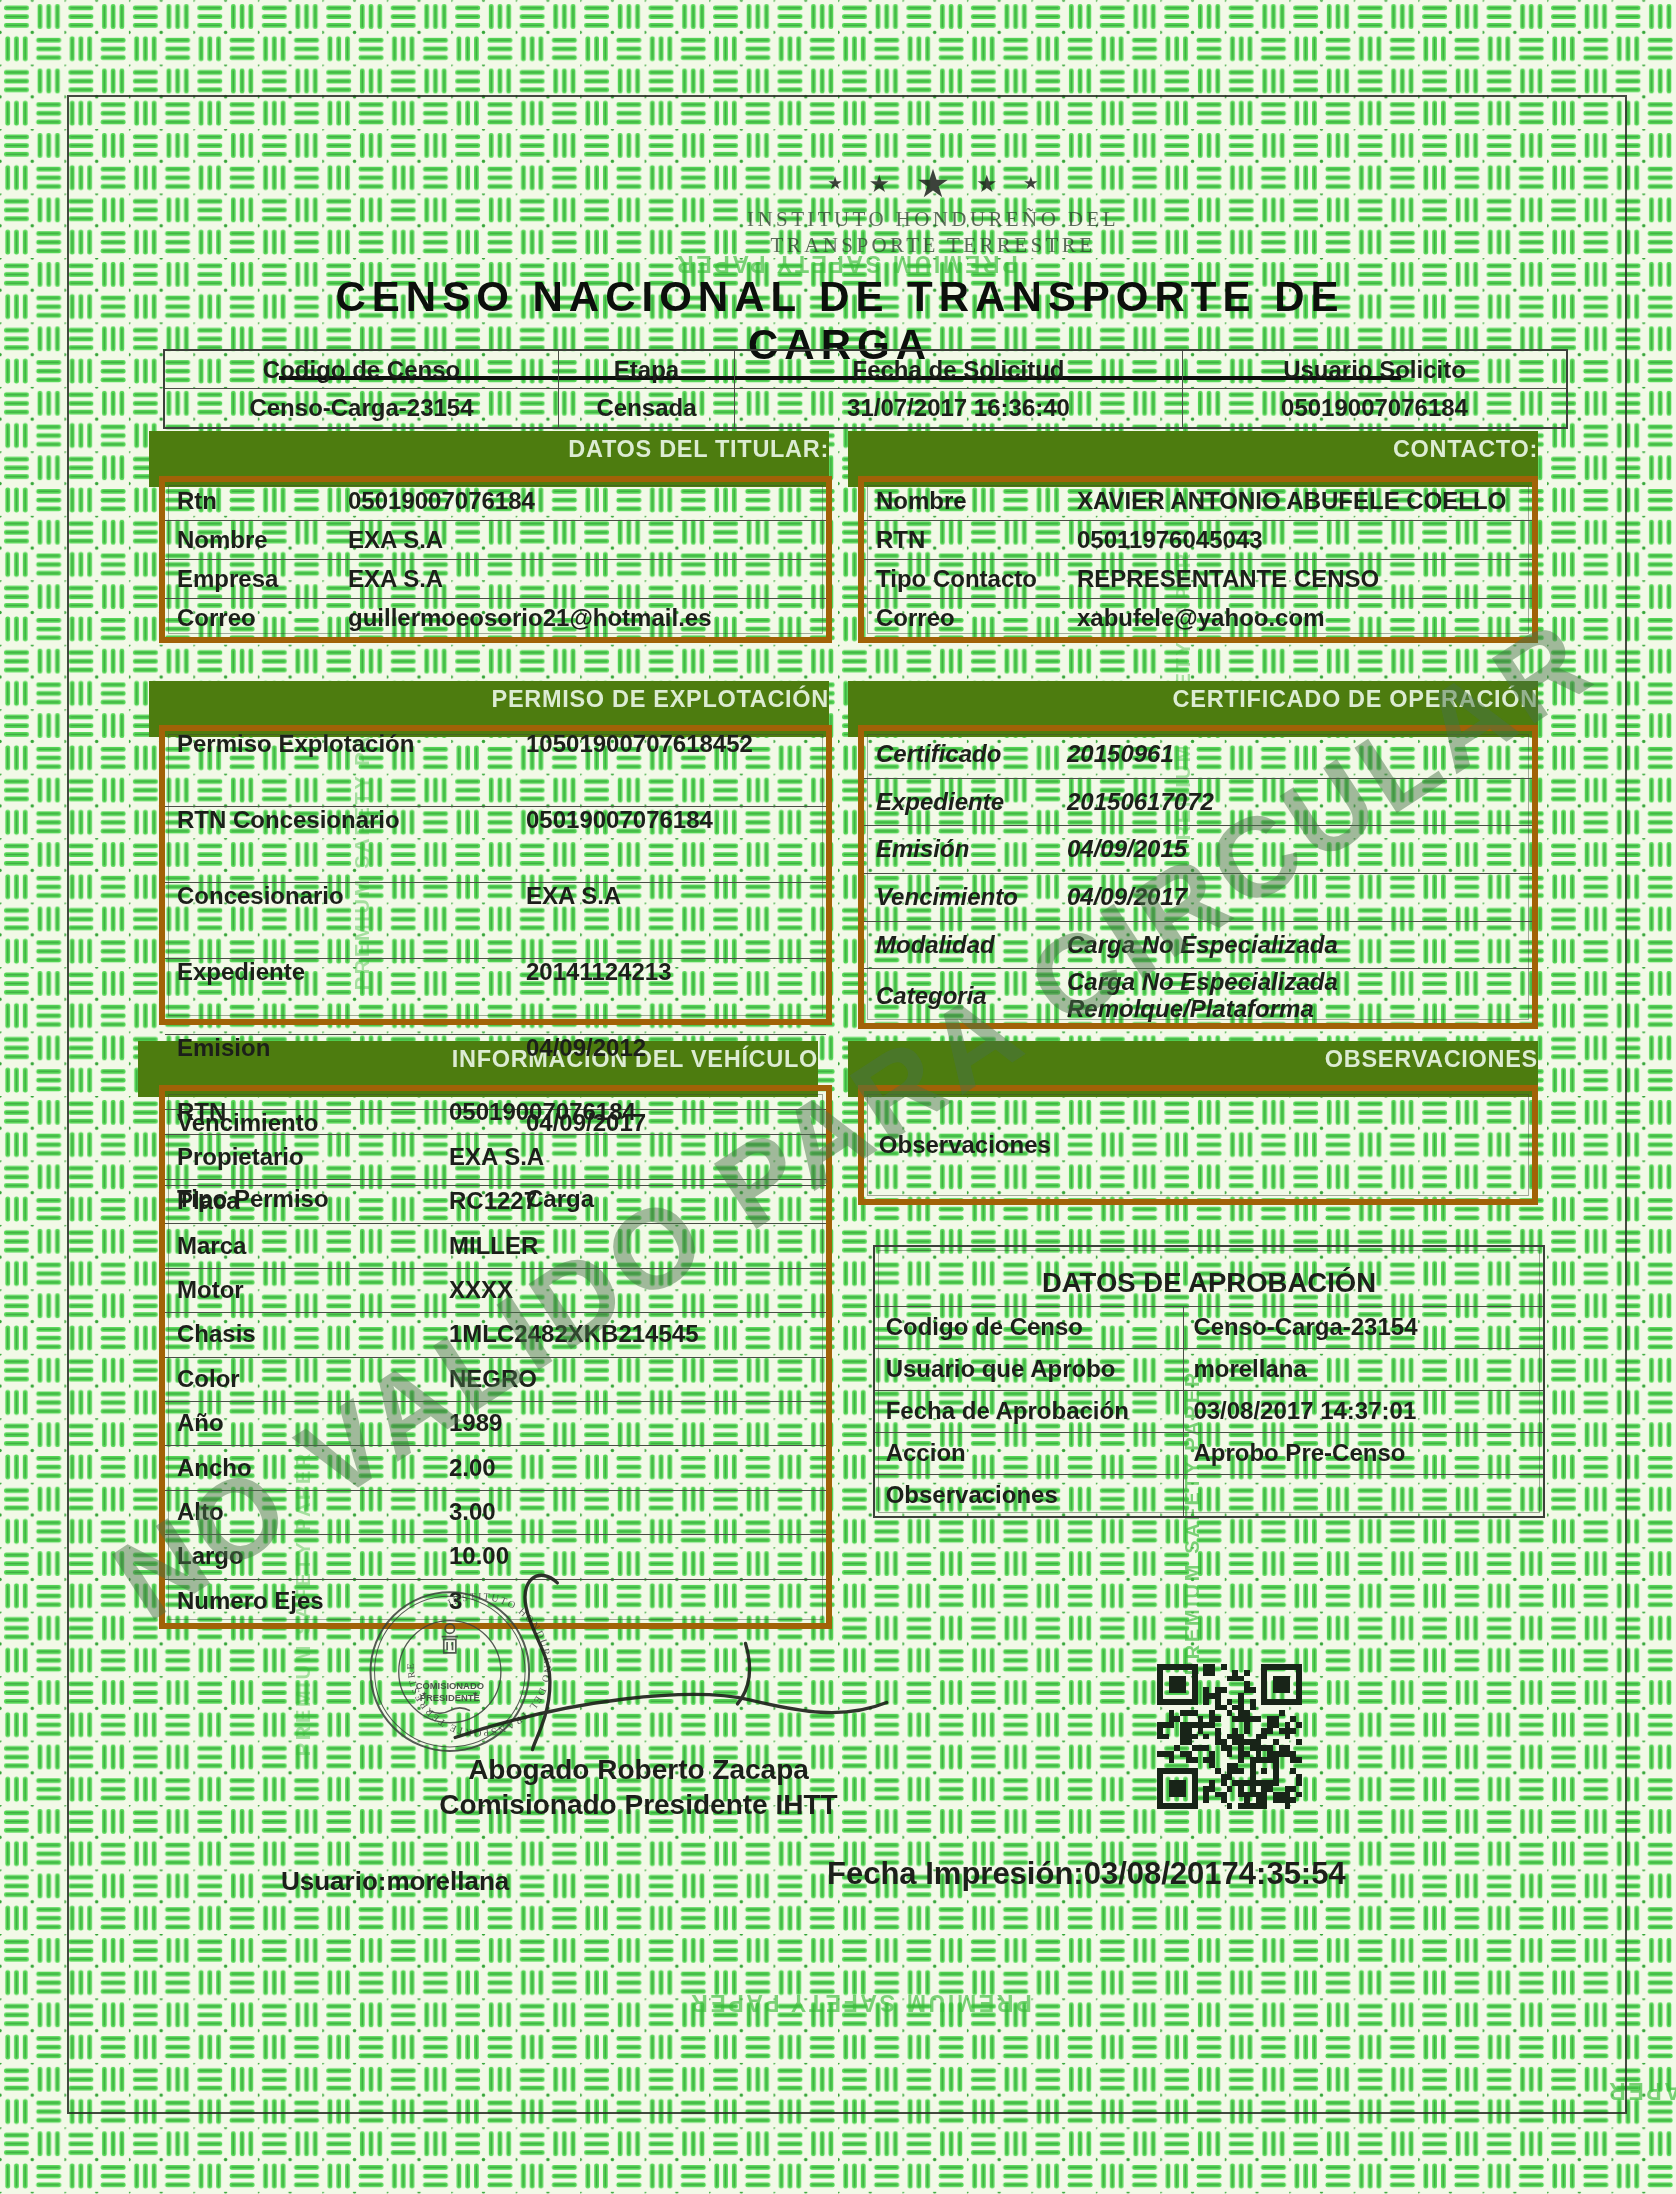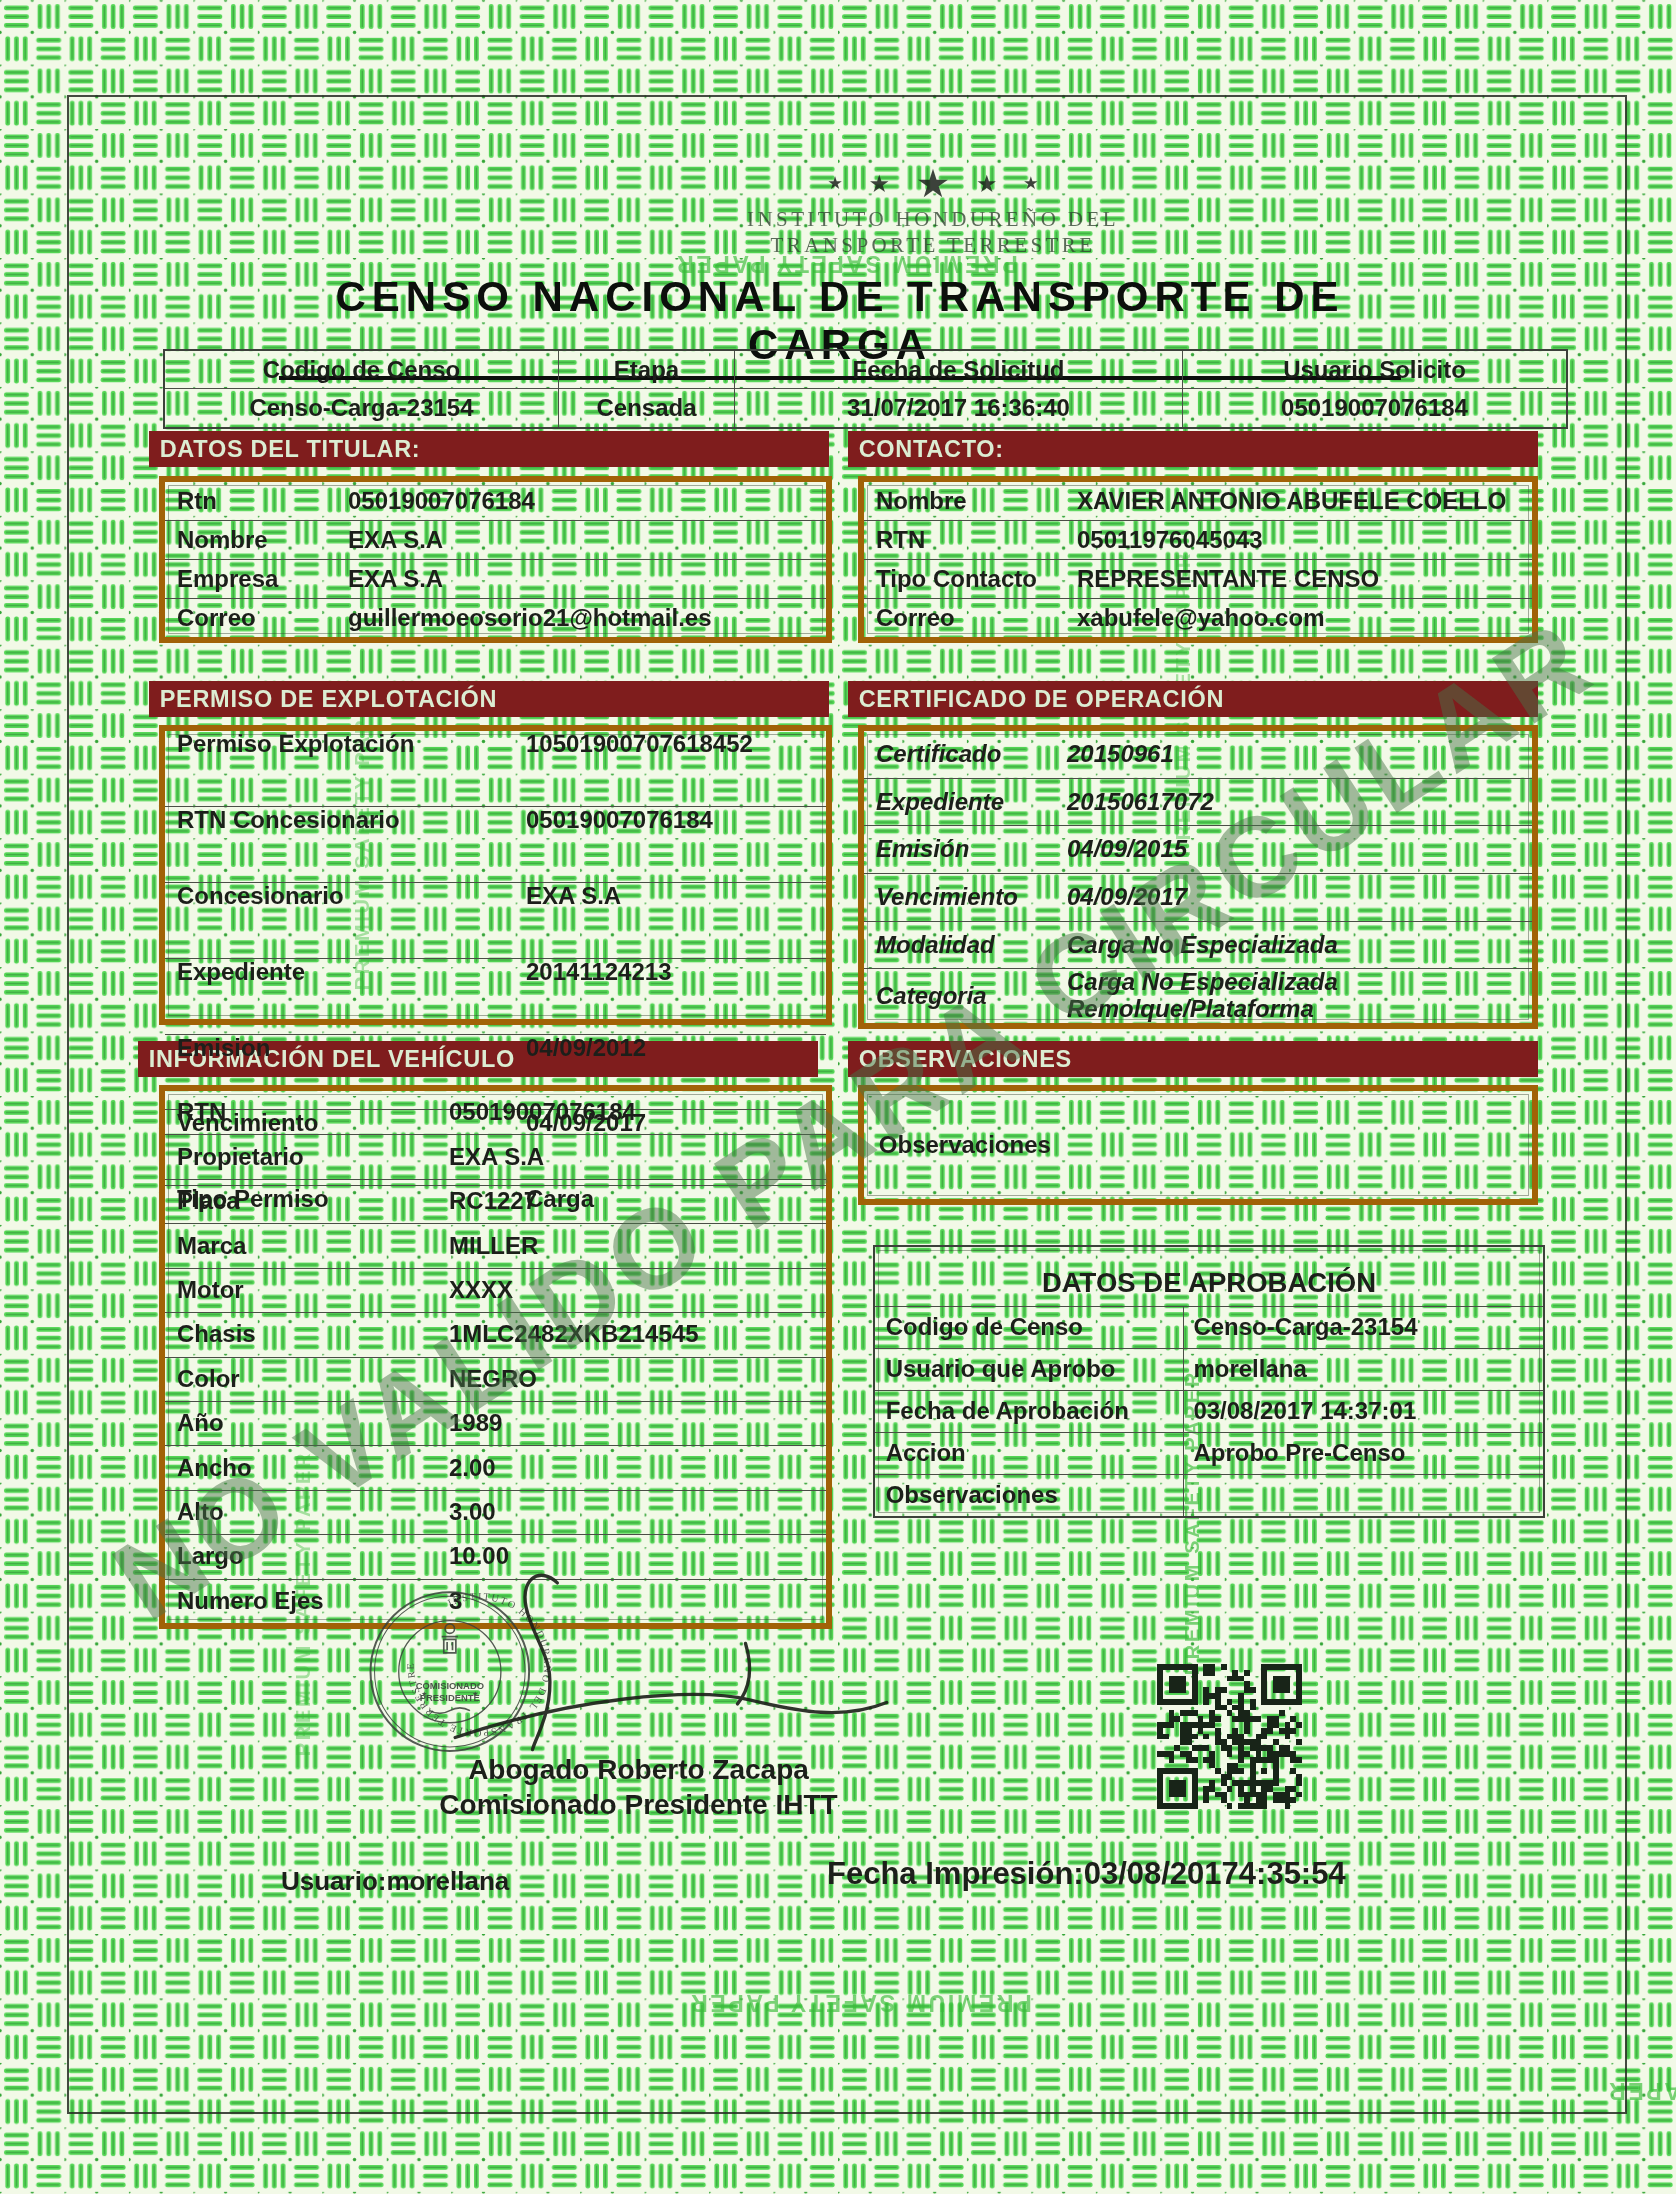--- a/index.html
+++ b/index.html
@@ -54,23 +54,23 @@
 
   
   #summary{position:absolute;left:163px;top:349px;width:1405px;z-index:3;
            border:2px solid #3c413a;font-weight:700;font-size:24px;text-align:center;}
   .srow{display:grid;grid-template-columns:393px 176px 448px 1fr;}
   .srow.head{border-bottom:1.3px solid #4a4f46;}
   .scell{padding:4.7px 2.7px;border-left:1.3px solid #4a4f46;overflow:hidden;}
   .scell:first-child{border-left:none;}
 
   
-  .bar{position:absolute;height:36px;background:#7f1d1d;color:#dcecd2;z-index:3;
+  .bar{position:absolute;height:56px;background:#4d7c0f;color:#dcecd2;z-index:3;
        font-weight:700;font-size:23.5px;line-height:36px;padding-left:10.7px;
-       letter-spacing:0.7px;}
+       letter-spacing:0.7px;text-align:right;}
   #bar-titular{left:149px;top:431px;width:680px;}
   #bar-contacto{left:848px;top:431px;width:690px;}
   #bar-permiso{left:149px;top:681px;width:680px;}
   #bar-cert{left:848px;top:681px;width:690px;}
   #bar-vehiculo{left:138px;top:1041px;width:680px;}
   #bar-obs{left:848px;top:1041px;width:690px;}
 
   
   .box{position:absolute;border:6px solid #a16207;z-index:3;
        display:flex;flex-direction:column;}

